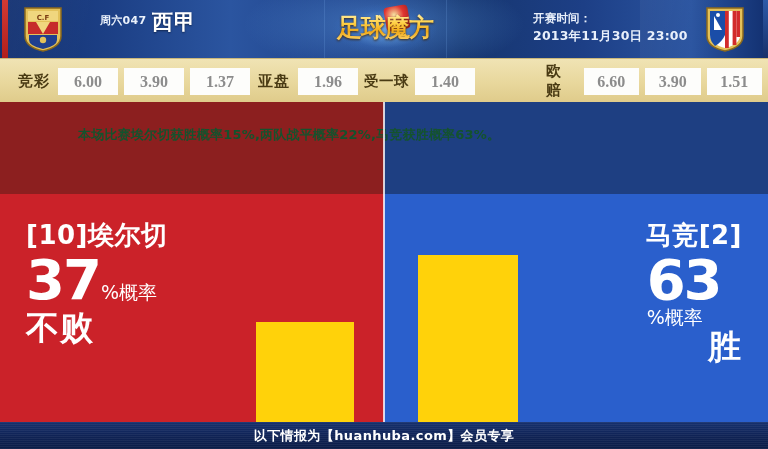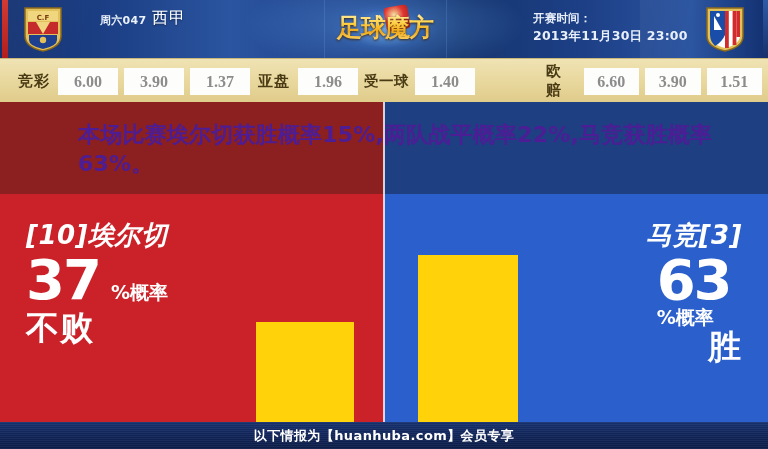--- a/index.html
+++ b/index.html
@@ -38,21 +38,21 @@
   .crest.left{left:22px;}
   .crest.right{right:22px;}
 
   .match-label{
     position:absolute;left:100px;top:13px;
     color:#eaf1fb;font-size:11px;font-weight:bold;letter-spacing:.3px;
     font-family:"DejaVu Sans","Liberation Sans",sans-serif;
   }
   .league-name{
     position:absolute;left:152px;top:8px;
-    color:#ffffff;font-size:16px;font-weight:normal;letter-spacing:1px;
+    color:#ffffff;font-size:21px;font-weight:bold;letter-spacing:1px;
     text-shadow:0 1px 2px rgba(0,0,0,.45);
   }
   .logo-box{
     position:absolute;left:325px;top:0;width:120px;height:58px;
   }
   .logo-glow{
     position:absolute;left:-20px;top:-14px;width:160px;height:86px;
     background:radial-gradient(ellipse 70px 34px at 50% 50%, rgba(130,195,255,.65) 0%, rgba(60,120,210,.16) 55%, rgba(0,0,0,0) 75%);
   }
   .logo-text{
@@ -99,49 +99,48 @@
   .half{position:absolute;top:0;width:384px;height:320px;}
   .half.left{left:0;background:#cb2229;}
   .half.right{left:384px;background:#2a5fcc;}
   .banner{
     position:absolute;left:0;top:0;width:768px;height:92px;
   }
   .banner .bleft{position:absolute;left:0;top:0;width:384px;height:92px;background:#8c1f1f;}
   .banner .bright{position:absolute;left:384px;top:0;width:384px;height:92px;background:#1e3f82;}
   .banner-text{
     position:absolute;left:78px;top:18px;width:640px;
-    color:#4c1d95;font-size:22px;font-weight:bold;line-height:29px;
+    color:#14532d;font-size:13px;font-weight:bold;line-height:29px;
     letter-spacing:.2px;
   }
   .divider{
     position:absolute;left:383px;top:0;width:2px;height:320px;
     background:rgba(255,255,255,.78);
   }
 
   
   .bar{position:absolute;background:#ffd20a;}
   .bar-left{left:256px;top:220px;width:98px;height:100px;}
   .bar-right{left:418px;top:153px;width:100px;height:167px;}
 
   
   .team-block{position:absolute;color:#fff;}
   .team-left{left:26px;top:118px;text-align:left;}
   .team-right{right:26px;top:118px;text-align:right;}
   .team-name{
     font-size:26px;font-weight:bold;line-height:30px;letter-spacing:.5px;
     white-space:nowrap;
-    font-style:italic;
   }
   .prob-row{display:flex;align-items:baseline;line-height:1;margin-top:2px;}
   .team-right .prob-row{justify-content:flex-end;flex-direction:column;}
   .prob-num{
     font-size:56px;font-weight:bold;letter-spacing:-2px;
     font-family:"DejaVu Sans","Liberation Sans",sans-serif;
   }
-  .prob-suffix{font-size:19px;font-weight:bold;letter-spacing:0;margin-left:11px;}
+  .prob-suffix{font-size:19px;font-weight:normal;letter-spacing:0;margin-left:1px;}
   .team-verdict{
     font-size:33px;font-weight:bold;line-height:36px;margin-top:2px;letter-spacing:1px;
   }
 
   
   .footer{
     position:absolute;left:0;top:422px;width:768px;height:27px;
     background:linear-gradient(180deg,#16306d 0%,#0f2254 55%,#0b1c46 100%);
     overflow:hidden;
   }
@@ -250,21 +249,21 @@
     <div class="team-block team-left">
       <div class="team-name">[10]埃尔切</div>
       <div class="prob-row">
         <span class="prob-num">37</span>
         <span class="prob-suffix">%概率</span>
       </div>
       <div class="team-verdict">不败</div>
     </div>
 
     <div class="team-block team-right">
-      <div class="team-name">马竞[3]</div>
+      <div class="team-name">马竞[2]</div>
       <div class="prob-row">
         <span class="prob-num">63</span>
         <span class="prob-suffix">%概率</span>
       </div>
       <div class="team-verdict">胜</div>
     </div>
   </div>
 
   <div class="footer">
     <div class="footer-text">以下情报为【huanhuba.com】会员专享</div>

